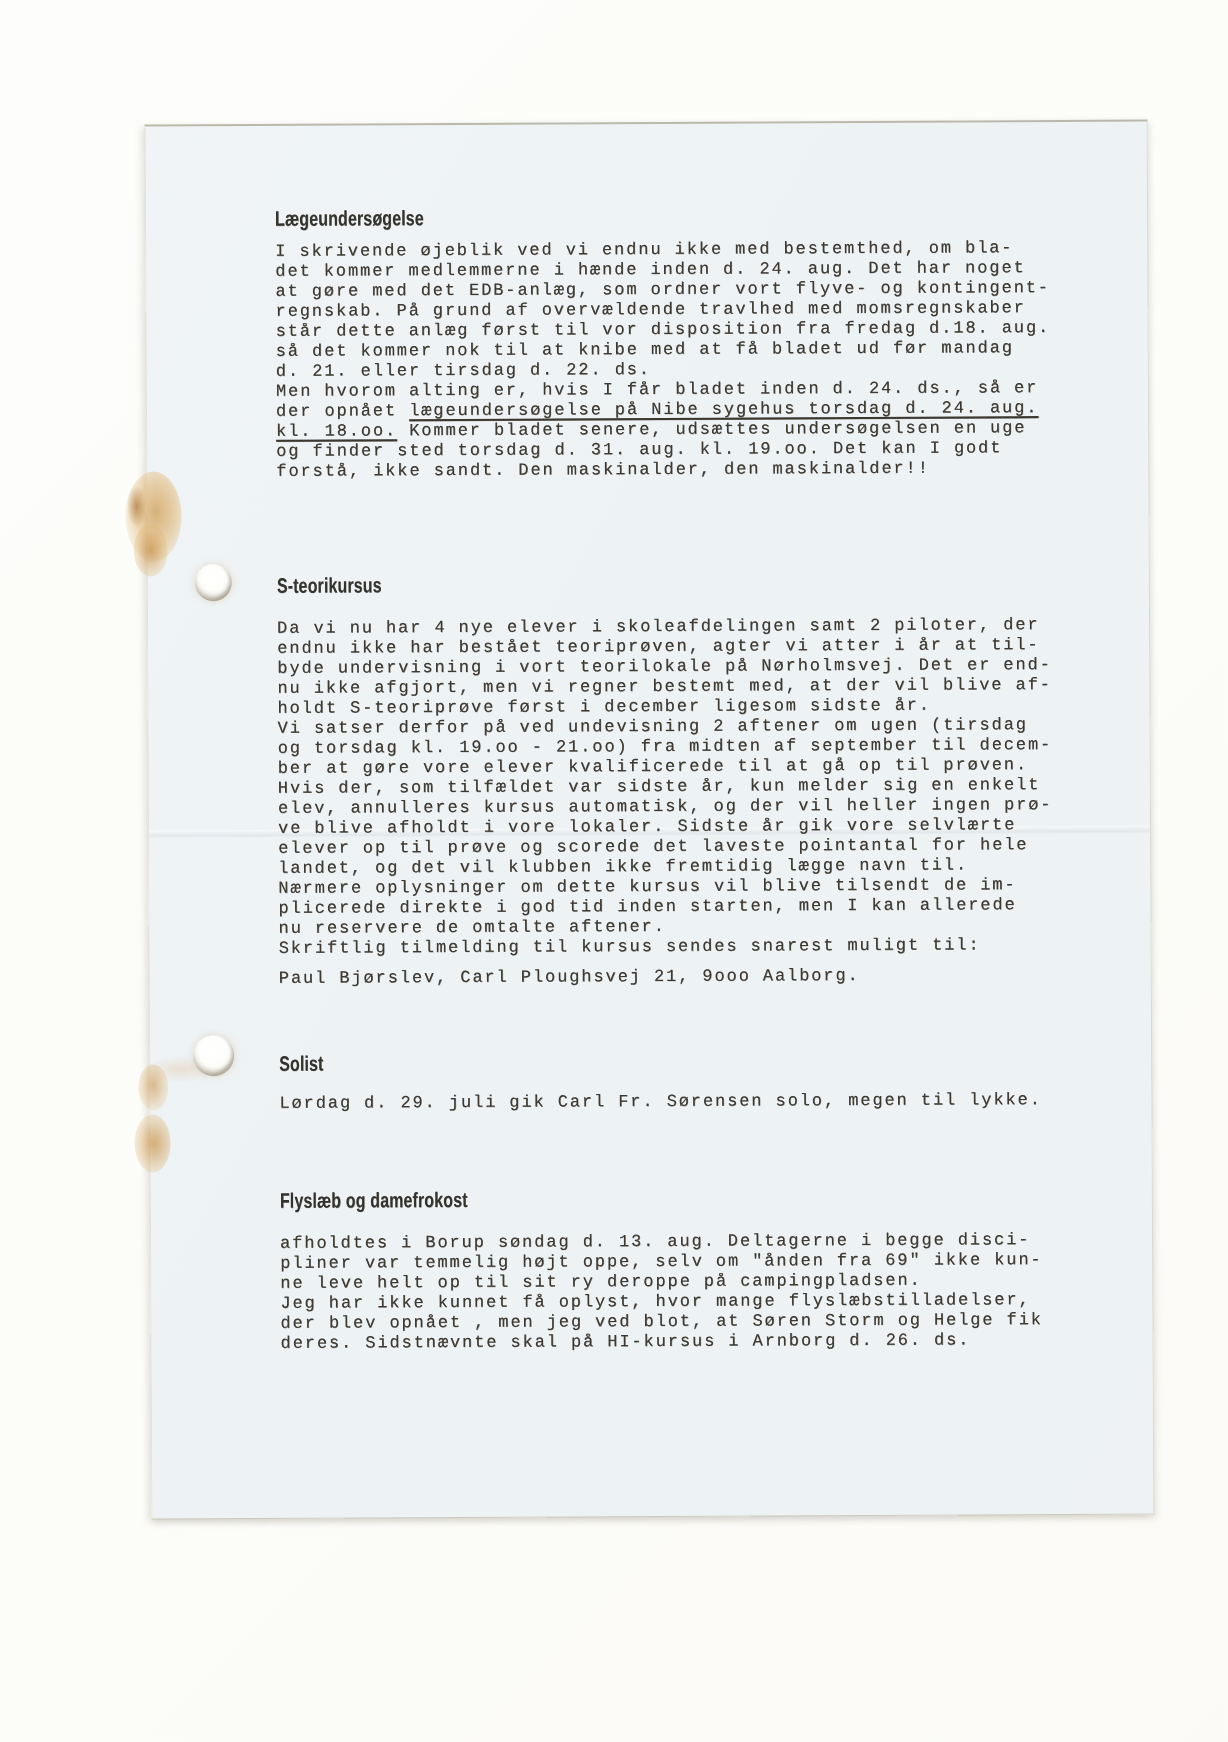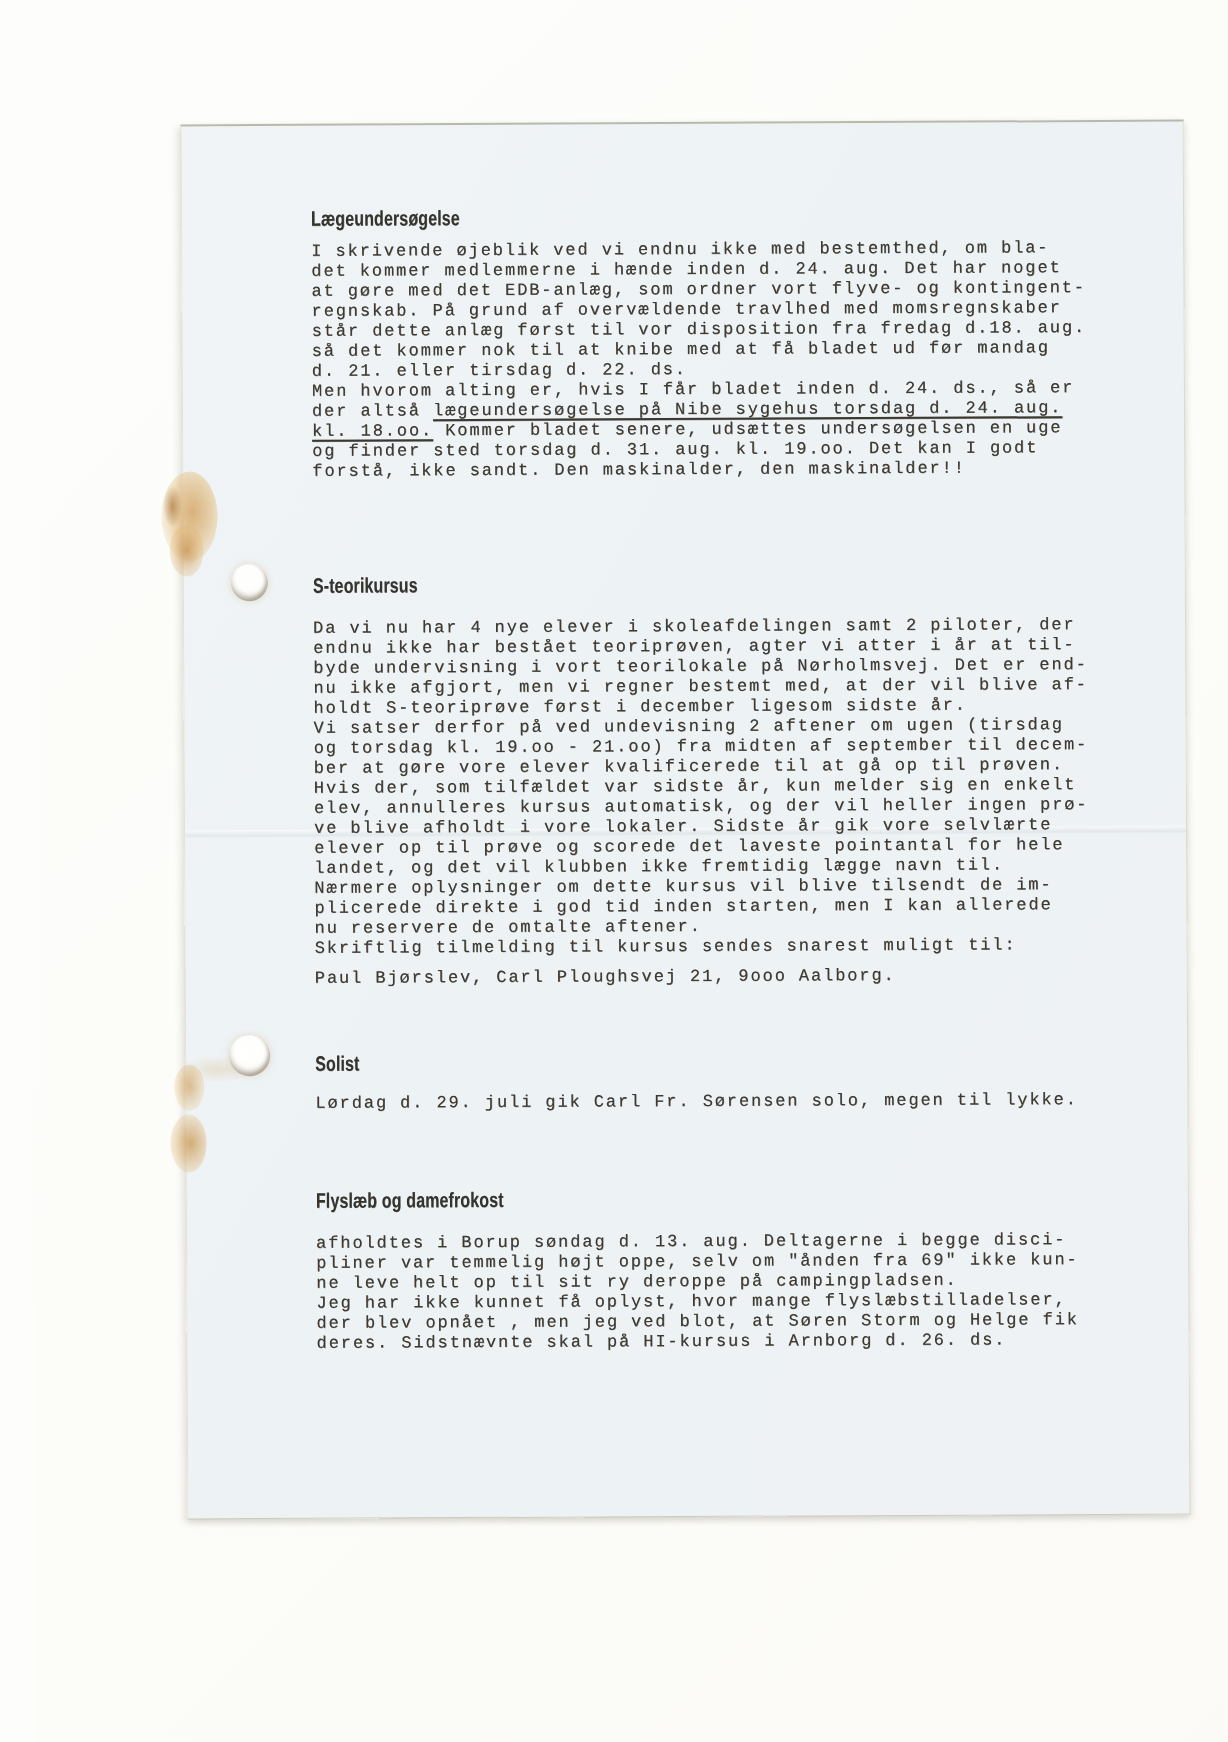--- a/index.html
+++ b/index.html
@@ -1,21 +1,21 @@
 <!DOCTYPE html>
 <html><head>
 <meta charset="utf-8">
 <style>
   html,body{margin:0;padding:0;}
   body{
     width:1228px;height:1742px;position:relative;overflow:hidden;
     background:#fdfdfb;
     font-family:"Liberation Mono",monospace;
   }
-  .scan{position:absolute;inset:0;background:linear-gradient(135deg,#fdfdfb 0%,#fcfcf9 60%,#fbfaf6 100%);margin-left:36px;}
+  .scan{position:absolute;inset:0;background:linear-gradient(135deg,#fdfdfb 0%,#fcfcf9 60%,#fbfaf6 100%);}
   
   .paper{
     position:absolute;left:148px;top:122px;width:1001px;height:1392px;
     background:linear-gradient(120deg,#f0f4f6 0%,#edf2f5 45%,#eef2f4 100%);
     transform:rotate(-0.28deg);transform-origin:50% 50%;
     border-top:2px solid #b8b8ab;
     border-left:1px solid #e2e2d8;
     border-right:1px solid #d9d9cf;
     border-bottom:1px solid #c9c9bd;
     box-shadow:-4px 3px 7px rgba(140,135,118,.18), 2px 3px 6px rgba(140,135,118,.20);
@@ -95,21 +95,21 @@
 
       <div class="para" style="top:116px">
         <div class="line">I skrivende øjeblik ved vi endnu ikke med bestemthed, om bla-</div>
         <div class="line">det kommer medlemmerne i hænde inden d. 24. aug. Det har noget</div>
         <div class="line">at gøre med det EDB-anlæg, som ordner vort flyve- og kontingent-</div>
         <div class="line">regnskab. På grund af overvældende travlhed med momsregnskaber</div>
         <div class="line">står dette anlæg først til vor disposition fra fredag d.18. aug.</div>
         <div class="line">så det kommer nok til at knibe med at få bladet ud før mandag</div>
         <div class="line">d. 21. eller tirsdag d. 22. ds.</div>
         <div class="line">Men hvorom alting er, hvis I får bladet inden d. 24. ds., så er</div>
-        <div class="line"><span>der altså </span><span class="ul">lægeundersøgelse på Nibe sygehus torsdag d. 24. aug.</span></div>
+        <div class="line"><span>der opnået </span><span class="ul">lægeundersøgelse på Nibe sygehus torsdag d. 24. aug.</span></div>
         <div class="line"><span class="ul">kl. 18.oo.</span><span> Kommer bladet senere, udsættes undersøgelsen en uge</span></div>
         <div class="line">og finder sted torsdag d. 31. aug. kl. 19.oo. Det kan I godt</div>
         <div class="line">forstå, ikke sandt. Den maskinalder, den maskinalder!!</div>
       </div>
 
       <h2 class="heading" style="top:448px">S-teorikursus</h2>
 
       <div class="para" style="top:493px">
         <div class="line">Da vi nu har 4 nye elever i skoleafdelingen samt 2 piloter, der</div>
         <div class="line">endnu ikke har bestået teoriprøven, agter vi atter i år at til-</div>

